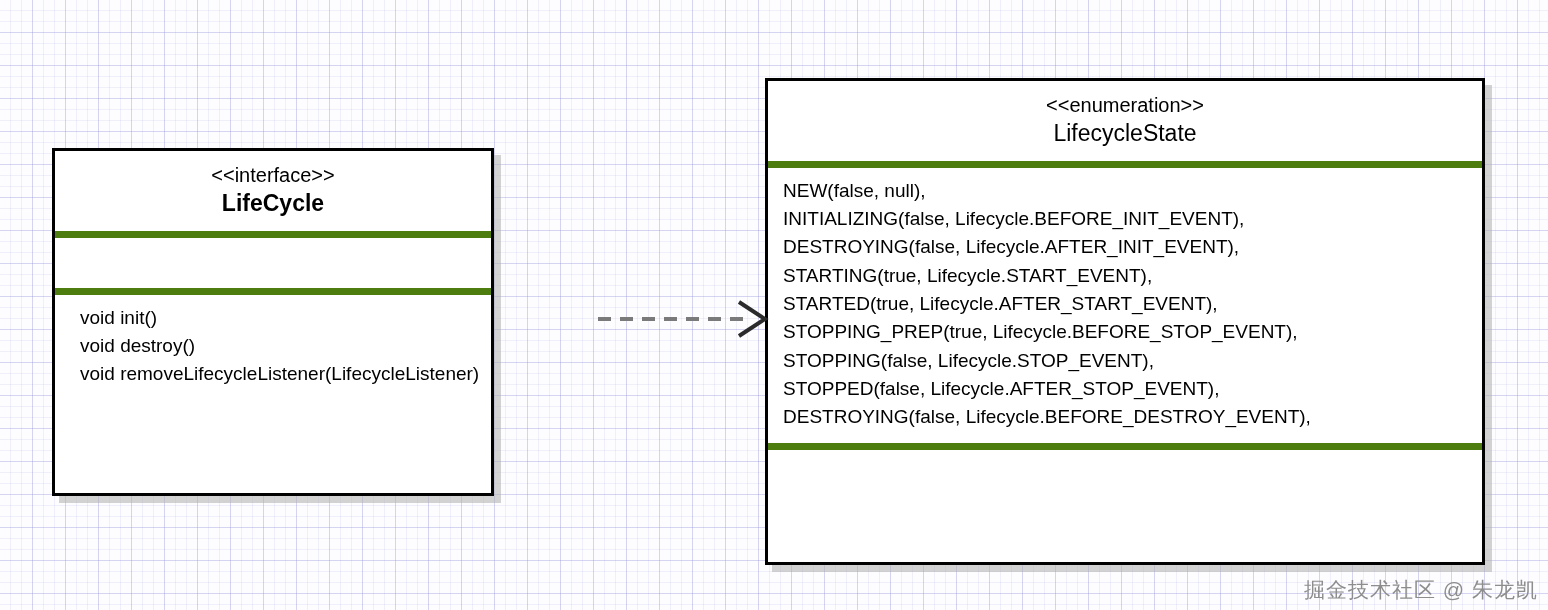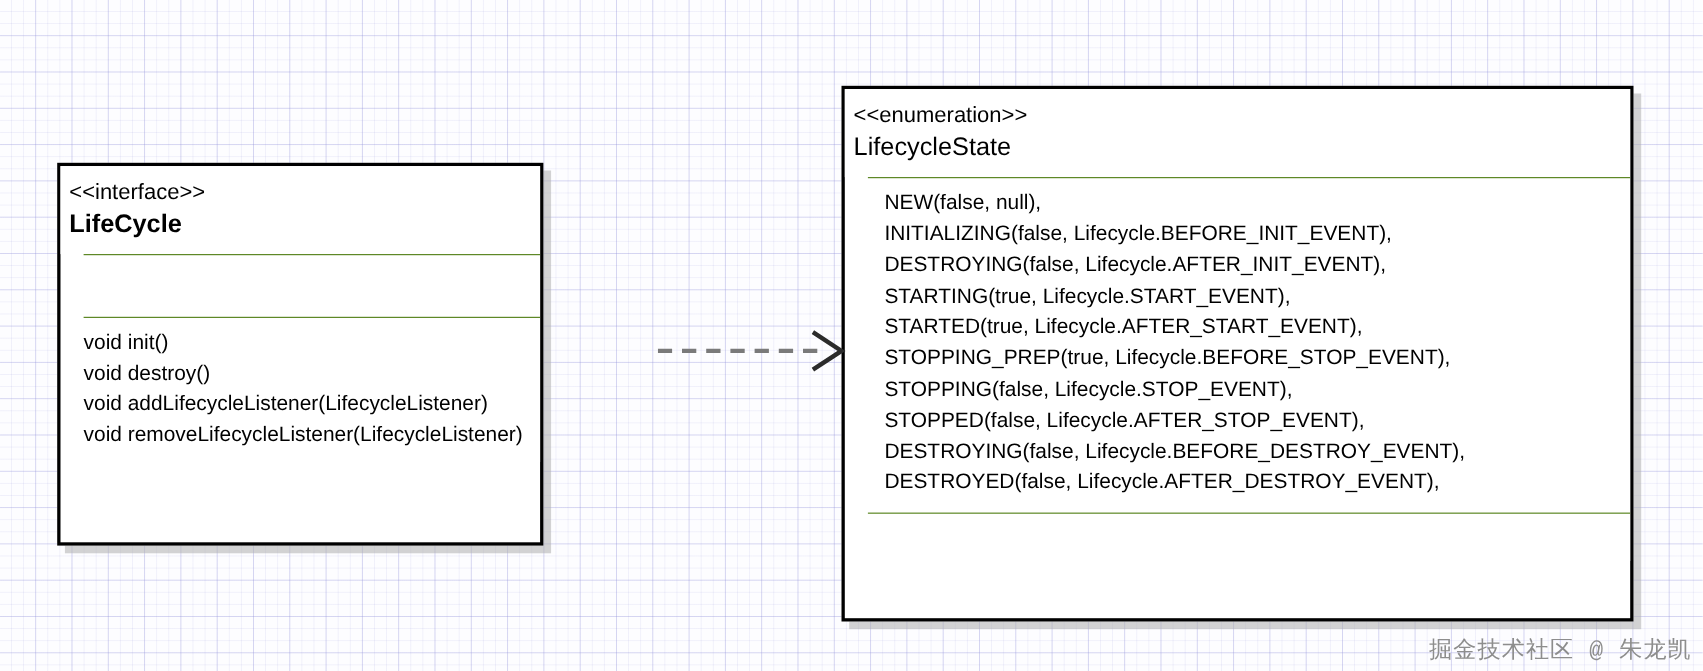--- a/index.html
+++ b/index.html
@@ -29,27 +29,26 @@
     box-sizing: border-box;
     background: #ffffff;
     border: 3px solid #000000;
     box-shadow: 7px 7px 0 0 rgba(175,175,175,0.55);
   }
   .compartment {
     box-sizing: border-box;
     background: #ffffff;
   }
   .compartment + .compartment {
-    border-top: 1px solid #4d7c0f;
-    margin-left: 21px;
+    border-top: 7px solid #4d7c0f;
   }
 
   
   .hdr {
-    text-align: left;
+    text-align: center;
     padding: 11px 8px 12px 8px;
     line-height: 1.32;
   }
   .stereotype {
     font-size: 20px;
     color: #000;
     white-space: nowrap;
   }
   .classname {
     font-size: 23px;
@@ -57,21 +56,21 @@
     white-space: nowrap;
   }
   .classname.bold { font-weight: bold; }
 
   
   .empty-attrs   { height: 57px; }
   .empty-methods { height: 44px; }
 
   
   .members {
-    padding: 9px 10px 10px 0;
+    padding: 9px 10px 10px 25px;
   }
   .member-line {
     font-size: 19px;
     line-height: 28px;
     color: #000;
     white-space: nowrap;
   }
   .enum-members { padding: 9px 10px 12px 15px; }
   .enum-line {
     font-size: 19px;
@@ -89,21 +88,21 @@
     height: 46px;
   }
 
   
   #watermark {
     position: absolute;
     right: 10px;
     bottom: 6px;
     font-size: 21px;
     color: #8d8d8d;
-    font-family: Liberation Mono, monospace;
+    font-family: Liberation Sans, sans-serif;
     white-space: nowrap;
     letter-spacing: 1px;
   }
 </style>
 </head>
 <body>
 
 <div id="canvas">
 
   <div class="uml-box" id="interface-box" style="left:52px; top:148px; width:442px; height:348px;">
@@ -111,21 +110,20 @@
     <div class="compartment hdr">
       <div class="stereotype">&lt;&lt;interface&gt;&gt;</div>
       <div class="classname bold">LifeCycle</div>
     </div>
 
     <div class="compartment empty-attrs"></div>
 
     <div class="compartment members" id="interface-methods">
         <div class="member-line">void init()</div>
         <div class="member-line">void destroy()</div>
-        <div class="member-line">void addLifecycleListener(LifecycleListener)</div>
         <div class="member-line">void removeLifecycleListener(LifecycleListener)</div>
       </div>
   </div>
 
   <div class="uml-box" id="enum-box" style="left:765px; top:78px; width:720px; height:487px;">
 
     <div class="compartment hdr">
       <div class="stereotype">&lt;&lt;enumeration&gt;&gt;</div>
       <div class="classname">LifecycleState</div>
     </div>
@@ -133,21 +131,20 @@
     <div class="compartment enum-members" id="enum-constants">
         <div class="enum-line">NEW(false, null),</div>
         <div class="enum-line">INITIALIZING(false, Lifecycle.BEFORE_INIT_EVENT),</div>
         <div class="enum-line">DESTROYING(false, Lifecycle.AFTER_INIT_EVENT),</div>
         <div class="enum-line">STARTING(true, Lifecycle.START_EVENT),</div>
         <div class="enum-line">STARTED(true, Lifecycle.AFTER_START_EVENT),</div>
         <div class="enum-line">STOPPING_PREP(true, Lifecycle.BEFORE_STOP_EVENT),</div>
         <div class="enum-line">STOPPING(false, Lifecycle.STOP_EVENT),</div>
         <div class="enum-line">STOPPED(false, Lifecycle.AFTER_STOP_EVENT),</div>
         <div class="enum-line">DESTROYING(false, Lifecycle.BEFORE_DESTROY_EVENT),</div>
-        <div class="enum-line">DESTROYED(false, Lifecycle.AFTER_DESTROY_EVENT),</div>
       </div>
 
     <div class="compartment empty-methods"></div>
   </div>
 
   <svg id="connector" viewBox="0 0 172 46">
     <line x1="0" y1="23" x2="146" y2="23" stroke="#7a7a7a" stroke-width="4" stroke-dasharray="13 9"></line>
     <polyline points="141,6 167,23 141,40" fill="none" stroke="#2b2b2b" stroke-width="4" stroke-linecap="butt" stroke-linejoin="miter"></polyline>
   </svg>
 

